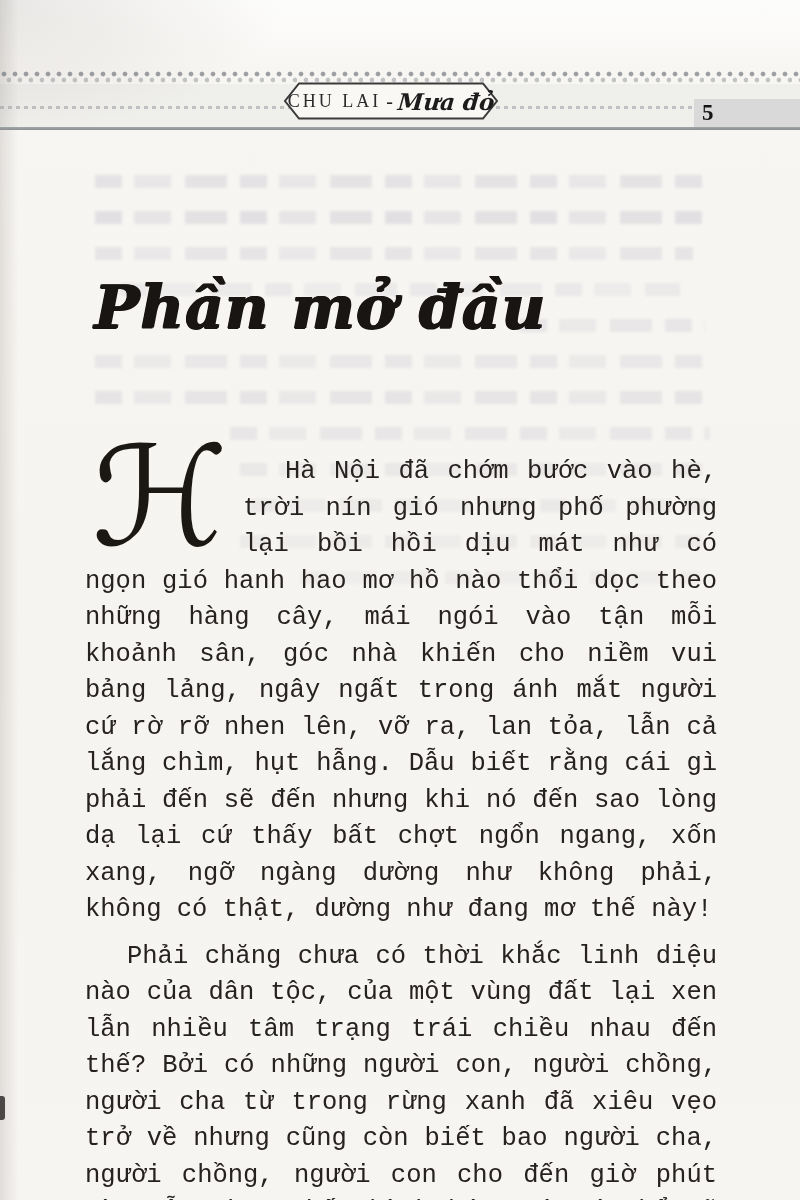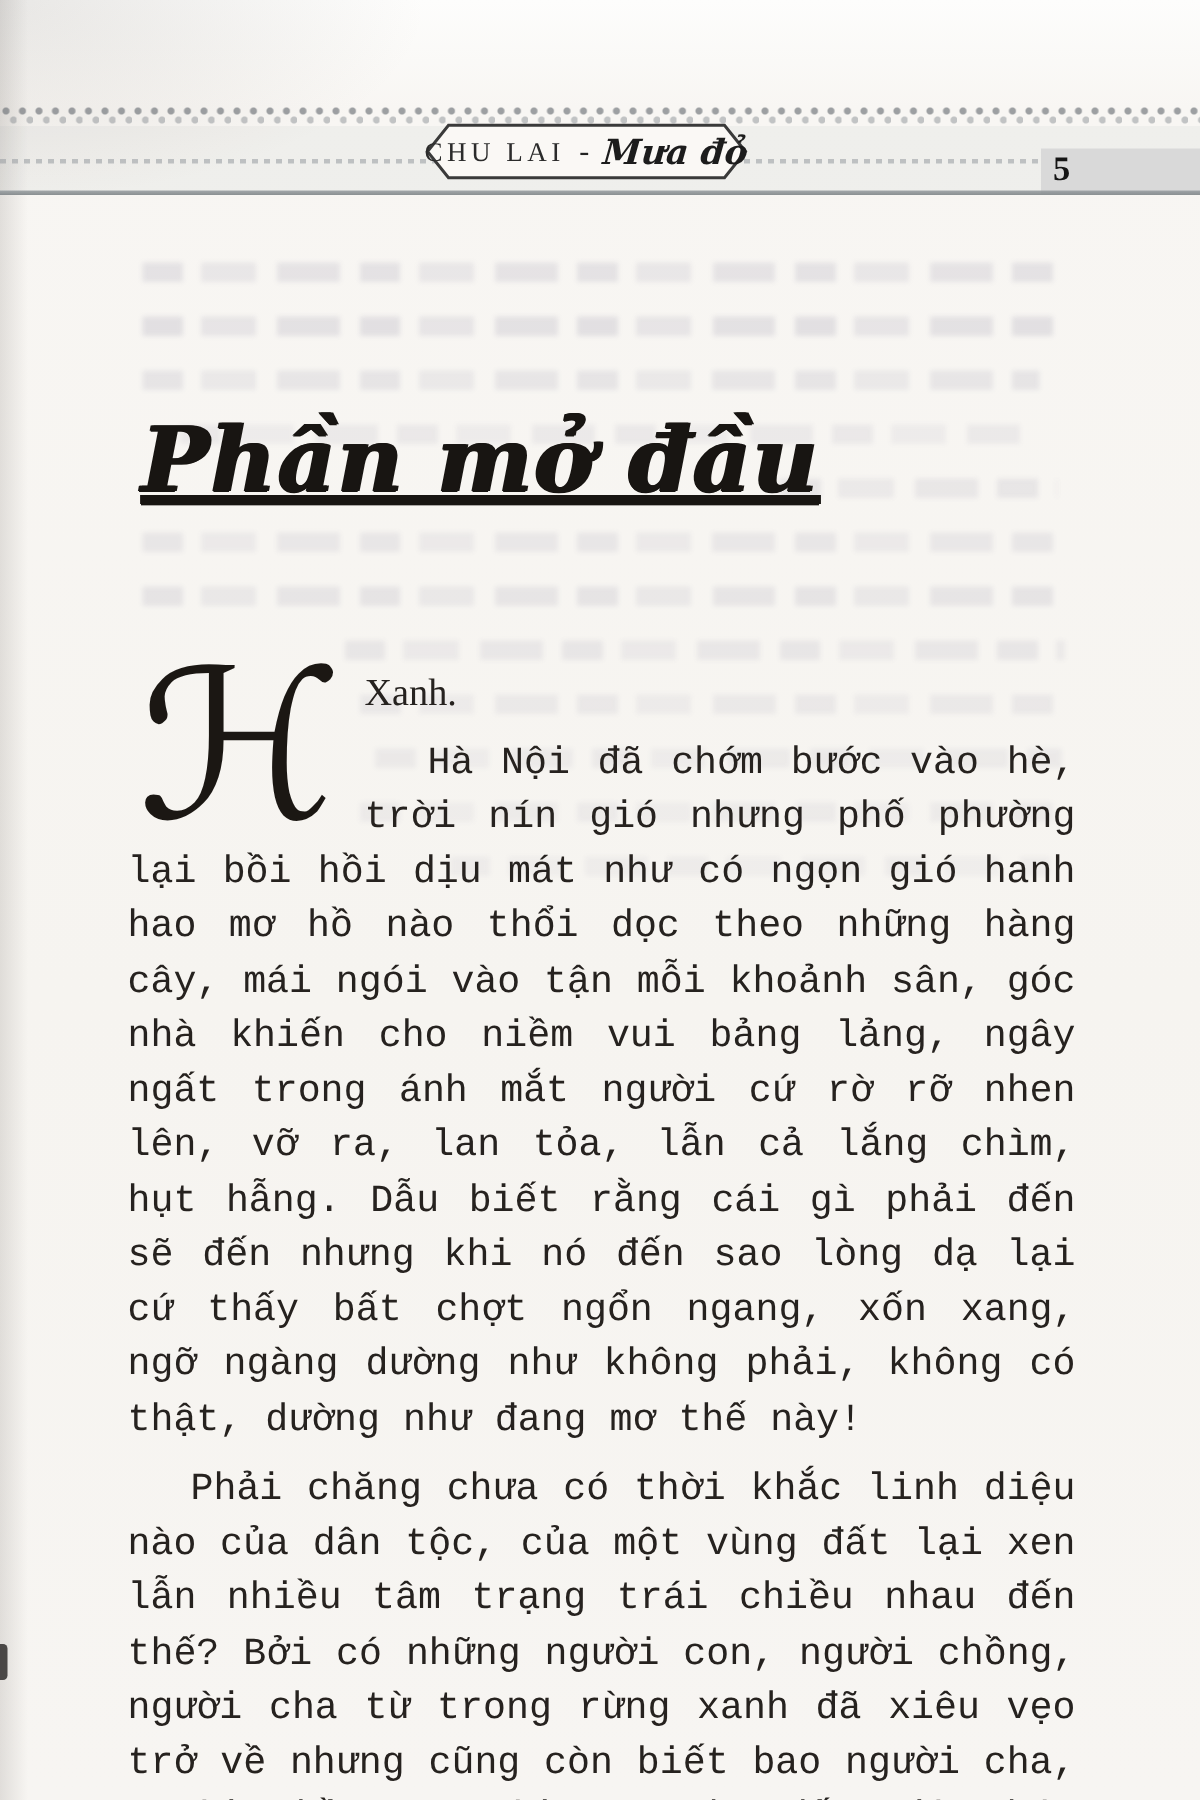--- a/index.html
+++ b/index.html
@@ -30,21 +30,21 @@
     background:repeating-linear-gradient(90deg,rgba(150,155,160,.85) 0 4px,transparent 4px 8px);}
   .rule-solid{position:absolute;top:127px;left:0;width:800px;height:3px;opacity:.9;
     background:linear-gradient(180deg,#9aa0a3,#7e8487);}
 
   .num-band{position:absolute;top:99px;left:694px;width:106px;height:30px;background:#d9d9d9;}
   .pagenum{position:absolute;top:1px;left:8px;font:600 23px "Liberation Serif",serif;color:#151515;}
 
   
   .badge{position:absolute;top:81px;left:283px;width:216px;height:40px;}
   .badge svg{position:absolute;inset:0;}
-  .badge-text{position:absolute;inset:0;display:flex;align-items:center;justify-content:space-between;gap:5px;}
+  .badge-text{position:absolute;inset:0;display:flex;align-items:center;justify-content:center;gap:5px;}
   .author{font:400 18px "Liberation Serif",serif;letter-spacing:3px;color:#2b2b2b;white-space:nowrap;}
   .sep{font:400 20px "Liberation Serif",serif;color:#222;}
   .booktitle{font:italic 700 23px "DejaVu Serif",serif;color:#1c1c1c;transform:skewX(-5deg);white-space:nowrap;}
 
   
   .ghost{position:absolute;height:13px;filter:blur(1.7px);
     background:repeating-linear-gradient(90deg,
       rgba(104,100,134,.26) 0 27px,transparent 27px 39px,
       rgba(104,100,134,.20) 39px 76px,transparent 76px 90px,
       rgba(104,100,134,.24) 90px 132px,transparent 132px 145px);}
@@ -57,21 +57,21 @@
   .g7{top:391px;left:95px;width:612px;opacity:.46;}
   .g8{top:427px;left:230px;width:480px;opacity:.40;}
   .g9{top:463px;left:240px;width:468px;opacity:.34;}
   .g10{top:499px;left:250px;width:458px;opacity:.30;}
   .g11{top:535px;left:240px;width:465px;opacity:.28;}
   .g12{top:571px;left:300px;width:400px;opacity:.24;}
 
   
   .section-title{position:absolute;top:272px;left:0;width:640px;margin:0;text-align:center;
     font:italic 700 60px "DejaVu Serif",serif;letter-spacing:1px;color:#181512;
-    text-shadow:1.3px 0 0 currentColor,-0.6px 0 0 currentColor,0 0.9px 0 currentColor;text-decoration:underline;}
+    text-shadow:1.3px 0 0 currentColor,-0.6px 0 0 currentColor,0 0.9px 0 currentColor;}
 
   
   .bodycopy{position:absolute;top:444px;left:85px;width:632px;
     font-size:25.5px;line-height:36.5px;text-align:justify;color:#26221f;}
   .dropcap{float:left;width:150px;height:108px;margin:4px 8px 0 0;text-align:center;
     font:400 138px/100px "DejaVu Sans","DejaVu Serif",serif;color:#1b1713;}
   .open-line{}
   .para{margin:10px 0 0 0;}
   .para.first{margin-top:0;}
   .para.indent{text-indent:42px;font-family:Liberation Mono, monospace;}
@@ -115,20 +115,19 @@
   <div class="ghost g9"></div>
   <div class="ghost g10"></div>
   <div class="ghost g11"></div>
   <div class="ghost g12"></div>
 
   <h1 class="section-title">Phần mở đầu</h1>
 
   <div class="bodycopy">
     <div class="para first">
       <span class="dropcap">ℋ</span>
-      <div class="open-line">Xanh.</div>
     </div>
     <p class="para indent">Hà Nội đã chớm bước vào hè, trời nín gió nhưng phố phường lại bồi hồi dịu mát như có ngọn gió hanh hao mơ hồ nào thổi dọc theo những hàng cây, mái ngói vào tận mỗi khoảnh sân, góc nhà khiến cho niềm vui bảng lảng, ngây ngất trong ánh mắt người cứ rờ rỡ nhen lên, vỡ ra, lan tỏa, lẫn cả lắng chìm, hụt hẫng. Dẫu biết rằng cái gì phải đến sẽ đến nhưng khi nó đến sao lòng dạ lại cứ thấy bất chợt ngổn ngang, xốn xang, ngỡ ngàng dường như không phải, không có thật, dường như đang mơ thế này!</p>
     <p class="para indent">Phải chăng chưa có thời khắc linh diệu nào của dân tộc, của một vùng đất lại xen lẫn nhiều tâm trạng trái chiều nhau đến thế? Bởi có những người con, người chồng, người cha từ trong rừng xanh đã xiêu vẹo trở về nhưng cũng còn biết bao người cha, người chồng, người con cho đến giờ phút này vẫn chưa thấy hình bóng và có thể sẽ không bao giờ thấy hình bóng ở nơi đâu. Nụ cười</p>
   </div>
 
   <div class="speck"></div>
 </div>
 
 </body></html>

